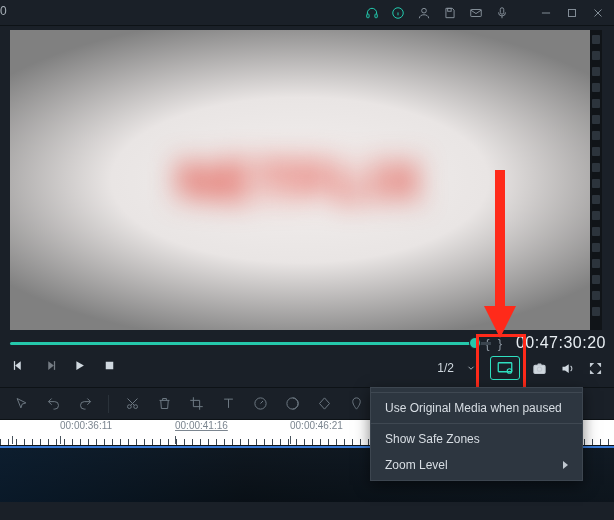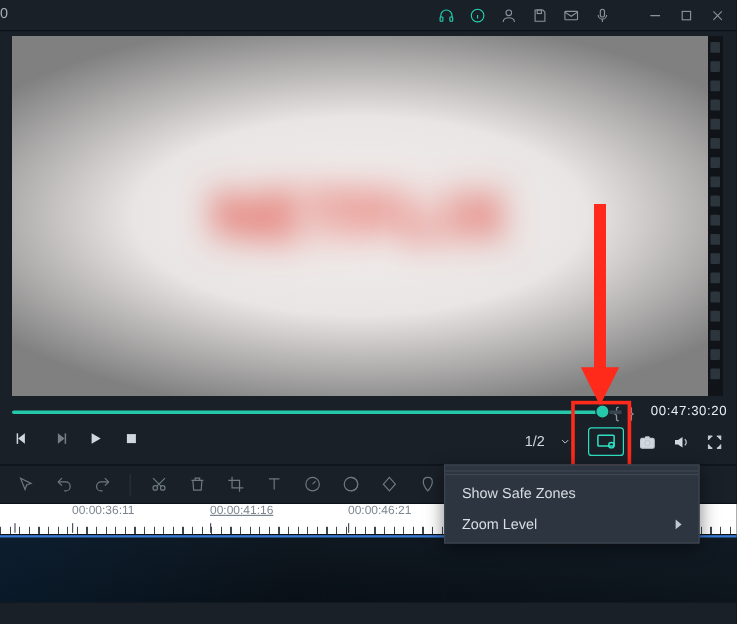--- a/index.html
+++ b/index.html
@@ -102,21 +102,21 @@
     width: 14px; height: 3px;
     background: #3a444e;
   }
   .bracket {
     margin: 0 8px;
     color: #8a949e;
     font-size: 13px;
   }
   .timecode {
     color: #e8eef3;
-    font-size: 11px;
+    font-size: 16px;
     letter-spacing: 0.5px;
     padding-left: 6px;
   }
 
   
   .transport-row {
     display: flex;
     align-items: flex-start;
     height: 32px;
     padding: 0 10px;
@@ -494,20 +494,23 @@
   <div class="clip-thumb" style="left:0;width:90px"></div>
   <div class="clip-thumb" style="left:90px;width:90px"></div>
   <div class="clip-thumb" style="left:180px;width:90px"></div>
   <div class="clip-thumb" style="left:270px;width:100px"></div>
   <div class="clip-thumb" style="left:370px;width:244px"></div>
   <div class="clip-overlay"></div>
 </div>
 
 <div class="context-menu">
   <div class="menu-sep"></div>
+  <div class="menu-item">
+    <span>Use Original Media when paused</span>
+  </div>
   <div class="menu-sep"></div>
   <div class="menu-item">
     <span>Show Safe Zones</span>
   </div>
   <div class="menu-item">
     <span>Zoom Level</span>
     <span class="submenu-arrow"></span>
   </div>
 </div>
 

